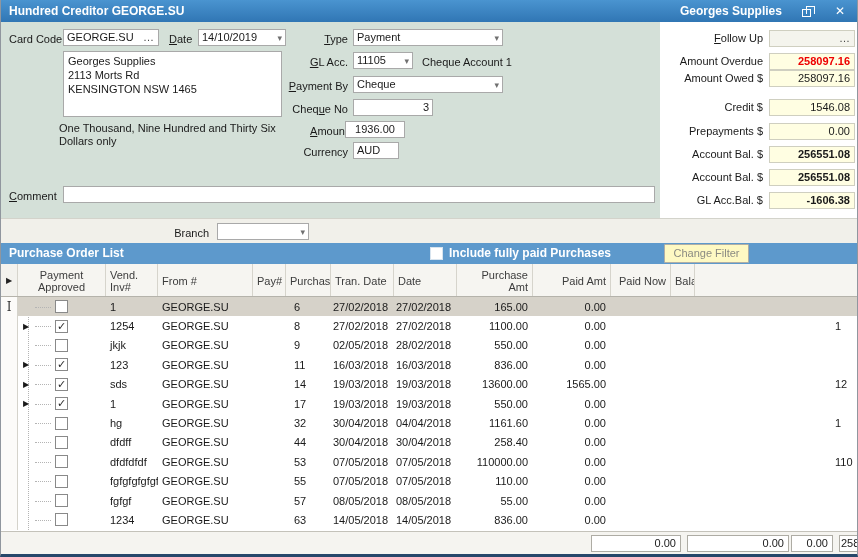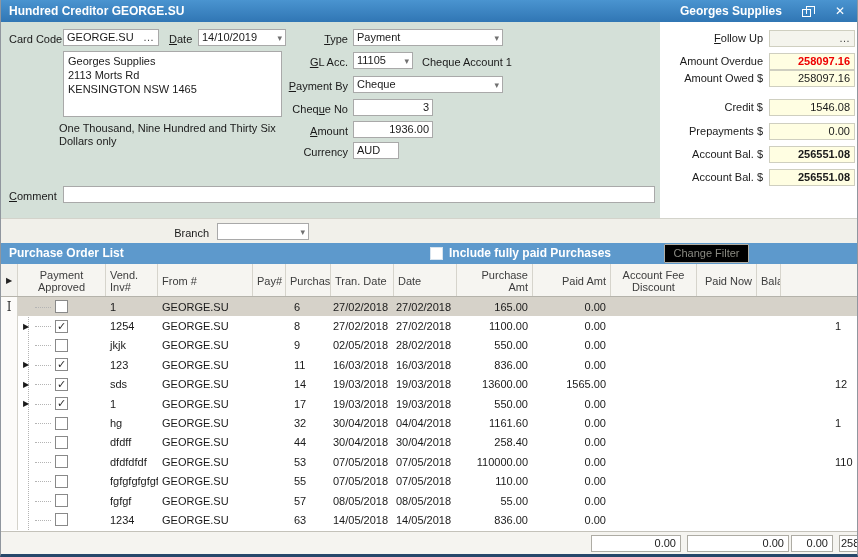--- a/index.html
+++ b/index.html
@@ -50,21 +50,21 @@
   
   .branch-strip { position:absolute; left:0; top:218px; width:858px; height:25px; background:#f1f0ea;
                   border-top:1px solid #d3d3cb; }
 
   
   .pol-band { position:absolute; left:0; top:243px; width:858px; height:21px; background:#5d99cc; }
   .pol-caption { position:absolute; left:8px; top:3px; color:#fff; font-weight:bold; font-size:12px; }
   .inc-cb { position:absolute; left:429px; top:4px; width:13px; height:13px; background:#fff;
             border:1px solid #d7e4ef; cursor:pointer; }
   .inc-lbl { position:absolute; left:448px; top:3px; color:#fff; font-weight:bold; font-size:12px; }
-  .chgfilter { position:absolute; left:663px; top:1px; width:85px; height:19px; background:#000000;
+  .chgfilter { position:absolute; left:663px; top:1px; width:85px; height:19px; background:#fef9c3;
                border:1px solid #b0aea6; color:#8a8a82; text-align:center; line-height:17px; border-radius:1px; }
 
   
   .grid-header { position:absolute; left:0; top:264px; width:858px; height:33px; background:#f6f5f1;
                  border-bottom:1px solid #b5b3ab; display:flex; overflow:hidden; }
   .hcell { height:33px; border-right:1px solid #d6d4cc; display:flex; align-items:center;
            padding:0 4px; color:#3c3c3c; line-height:12px; overflow:hidden; flex:none; }
   .hcell.cen { justify-content:center; text-align:center; }
   .hcell.rt  { justify-content:flex-end; text-align:right; }
   .hcell.ind { background:#f3f2ee; justify-content:center; padding:0; }
@@ -146,21 +146,21 @@
     <span>Cheque</span>
     <span class="carrow">▾</span>
   </div>
 
   <span class="lbl r" style="left:260px;top:101px;width:87px;">Cheq<u>u</u>e No</span>
   <div class="fld num" style="left:352px;top:99px;width:80px;">3</div>
 
   <div class="words">One Thousand, Nine Hundred and Thirty Six Dollars only</div>
 
   <span class="lbl r" style="left:260px;top:123px;width:87px;"><u>A</u>mount</span>
-  <div class="fld num" style="left:352px;top:121px;width:80px;">1936.00</div>
+  <div class="fld num" style="left:344px;top:121px;width:60px;text-align:center;">1936.00</div>
 
   <span class="lbl r" style="left:260px;top:144px;width:87px;">Currency</span>
   <div class="fld" style="left:352px;top:142px;width:46px;">AUD</div>
 
   <span class="lbl" style="left:8px;top:188px;"><u>C</u>omment</span>
   <div class="fld" style="left:62px;top:186px;width:592px;"></div>
 
   <div class="right-panel">
     <div class="sumrow" style="top:8px;">
       <span class="sumlbl"><u>F</u>ollow Up</span>
@@ -185,20 +185,24 @@
       <span class="sumlbl">Prepayments $</span>
       <div class="sumfld">0.00</div>
     </div>
     <div class="sumrow" style="top:124px;">
       <span class="sumlbl">Account Bal. $</span>
       <div class="sumfld b">256551.08</div>
     </div>
     <div class="sumrow" style="top:147px;">
       <span class="sumlbl">Account Bal. $</span>
       <div class="sumfld b">256551.08</div>
+    </div>
+    <div class="sumrow" style="top:170px;">
+      <span class="sumlbl">GL Acc.Bal. $</span>
+      <div class="sumfld b">-1606.38</div>
     </div>
   </div>
 
   <div class="branch-strip">
     <span class="lbl r" style="left:140px;top:6px;width:68px;">Branch</span>
     <div class="combo" style="left:216px;top:4px;width:92px;">
       <span></span>
       <span class="carrow">▾</span>
     </div>
   </div>
@@ -216,21 +220,20 @@
       </div>
       <div class="hcell cen" style="width: 88px;">Payment Approved</div>
       <div class="hcell " style="width: 52px;">Vend. Inv#</div>
       <div class="hcell " style="width: 95px;">From #</div>
       <div class="hcell " style="width: 33px;">Pay#</div>
       <div class="hcell " style="width: 45px;">Purchase#</div>
       <div class="hcell " style="width: 63px;">Tran. Date</div>
       <div class="hcell " style="width: 63px;">Date</div>
       <div class="hcell rt" style="width: 76px;">Purchase Amt</div>
       <div class="hcell rt" style="width: 78px;">Paid Amt</div>
-      <div class="hcell cen" style="width: 86px;">Account Fee Discount</div>
       <div class="hcell rt" style="width: 60px;">Paid Now</div>
       <div class="hcell " style="width: 24px;">Balance</div>
     </div>
   <div class="grid-body" id="grid-body">
       <div class="treeline"></div>
       <div class="grow sel">
         <div class="gcell icell">I</div>
         <div class="gcell acell" style="width: 88px;">
           <span class="exp"></span>
           <span class="tdots"></span>

